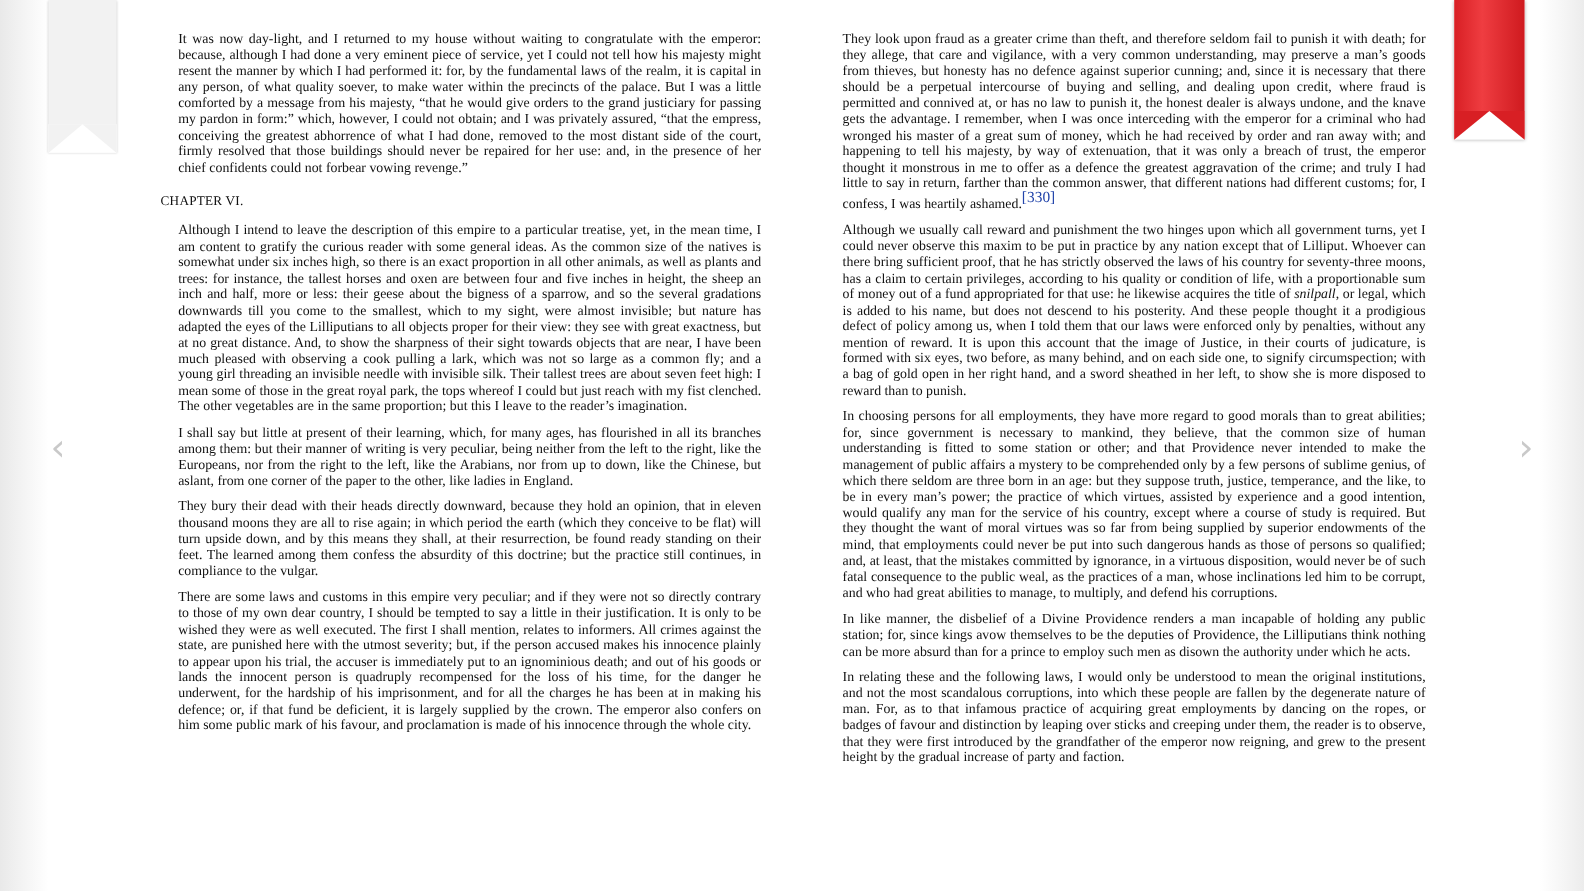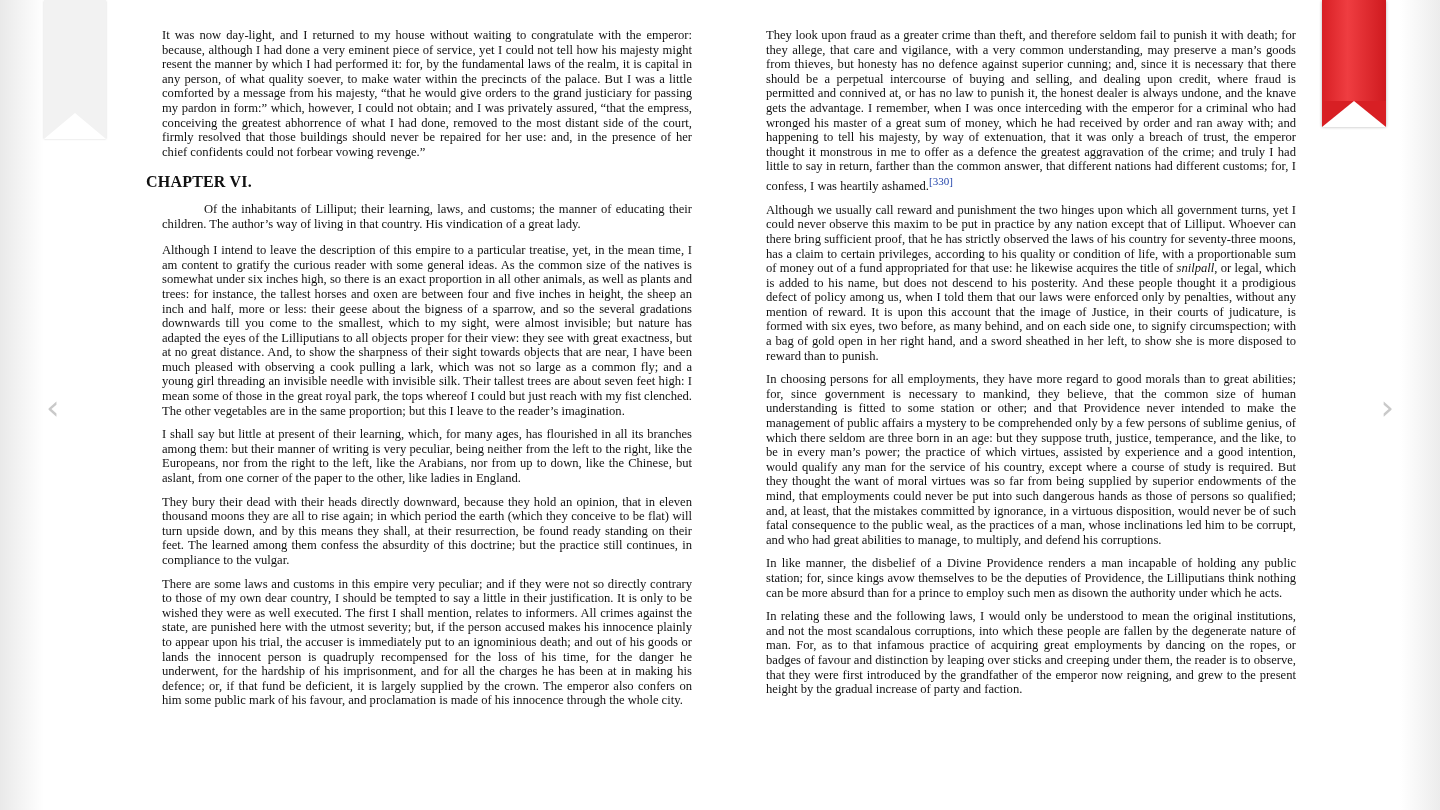--- a/index.html
+++ b/index.html
@@ -100,33 +100,33 @@
     line-height: 14.6px;
     text-align: justify;
   }
   .col-left { left: 146px; }
   .col-right { left: 750px; }
 
   p {
     margin: 0 0 9px 16px;
   }
   h2.chapter {
-    font-size: 16px;
-    font-weight: bold;
+    font-size: 12px;
+    font-weight: normal;
     margin: 16px 0 12px 0;
     text-align: left;
     letter-spacing: 0.2px;
   }
   p.summary {
     text-indent: 42px;
     margin-bottom: 12px;
   }
   .footnote-ref {
     color: #2244aa;
-    font-size: 11px;
+    font-size: 14px;
     vertical-align: super;
     cursor: pointer;
   }
   em { }
 </style>
 </head>
 <body>
 
 <div class="page">
 
@@ -137,21 +137,20 @@
   <div class="ribbon-red"></div>
 
   <div class="nav-arrow nav-prev">‹</div>
   <div class="nav-arrow nav-next">›</div>
 
   <div class="columns">
 
     <div class="col col-left">
       <p>It was now day-light, and I returned to my house without waiting to congratulate with the emperor: because, although I had done a very eminent piece of service, yet I could not tell how his majesty might resent the manner by which I had performed it: for, by the fundamental laws of the realm, it is capital in any person, of what quality soever, to make water within the precincts of the palace.  But I was a little comforted by a message from his majesty, “that he would give orders to the grand justiciary for passing my pardon in form:” which, however, I could not obtain; and I was privately assured, “that the empress, conceiving the greatest abhorrence of what I had done, removed to the most distant side of the court, firmly resolved that those buildings should never be repaired for her use: and, in the presence of her chief confidents could not forbear vowing revenge.”</p>
       <h2 class="chapter">CHAPTER VI.</h2>
-      <p class="summary">Of the inhabitants of Lilliput; their learning, laws, and customs; the manner of educating their children.  The author’s way of living in that country.  His vindication of a great lady.</p>
       <p>Although I intend to leave the description of this empire to a particular treatise, yet, in the mean time, I am content to gratify the curious reader with some general ideas.  As the common size of the natives is somewhat under six inches high, so there is an exact proportion in all other animals, as well as plants and trees: for instance, the tallest horses and oxen are between four and five inches in height, the sheep an inch and half, more or less: their geese about the bigness of a sparrow, and so the several gradations downwards till you come to the smallest, which to my sight, were almost invisible; but nature has adapted the eyes of the Lilliputians to all objects proper for their view: they see with great exactness, but at no great distance.  And, to show the sharpness of their sight towards objects that are near, I have been much pleased with observing a cook pulling a lark, which was not so large as a common fly; and a young girl threading an invisible needle with invisible silk.  Their tallest trees are about seven feet high: I mean some of those in the great royal park, the tops whereof I could but just reach with my fist clenched.  The other vegetables are in the same proportion; but this I leave to the reader’s imagination.</p>
       <p>I shall say but little at present of their learning, which, for many ages, has flourished in all its branches among them: but their manner of writing is very peculiar, being neither from the left to the right, like the Europeans, nor from the right to the left, like the Arabians, nor from up to down, like the Chinese, but aslant, from one corner of the paper to the other, like ladies in England.</p>
       <p>They bury their dead with their heads directly downward, because they hold an opinion, that in eleven thousand moons they are all to rise again; in which period the earth (which they conceive to be flat) will turn upside down, and by this means they shall, at their resurrection, be found ready standing on their feet.  The learned among them confess the absurdity of this doctrine; but the practice still continues, in compliance to the vulgar.</p>
       <p>There are some laws and customs in this empire very peculiar; and if they were not so directly contrary to those of my own dear country, I should be tempted to say a little in their justification.  It is only to be wished they were as well executed.  The first I shall mention, relates to informers.  All crimes against the state, are punished here with the utmost severity; but, if the person accused makes his innocence plainly to appear upon his trial, the accuser is immediately put to an ignominious death; and out of his goods or lands the innocent person is quadruply recompensed for the loss of his time, for the danger he underwent, for the hardship of his imprisonment, and for all the charges he has been at in making his defence; or, if that fund be deficient, it is largely supplied by the crown.  The emperor also confers on him some public mark of his favour, and proclamation is made of his innocence through the whole city.</p>
     </div>
 
     <div class="col col-right">
       <p><span>They look upon fraud as a greater crime than theft, and therefore seldom fail to punish it with death; for they allege, that care and vigilance, with a very common understanding, may preserve a man’s goods from thieves, but honesty has no defence against superior cunning; and, since it is necessary that there should be a perpetual intercourse of buying and selling, and dealing upon credit, where fraud is permitted and connived at, or has no law to punish it, the honest dealer is always undone, and the knave gets the advantage.  I remember, when I was once interceding with the emperor for a criminal who had wronged his master of a great sum of money, which he had received by order and ran away with; and happening to tell his majesty, by way of extenuation, that it was only a breach of trust, the emperor thought it monstrous in me to offer as a defence the greatest aggravation of the crime; and truly I had little to say in return, farther than the common answer, that different nations had different customs; for, I confess, I was heartily ashamed.</span><span class="footnote-ref">[330]</span></p>
       <p><span>Although we usually call reward and punishment the two hinges upon which all government turns, yet I could never observe this maxim to be put in practice by any nation except that of Lilliput.  Whoever can there bring sufficient proof, that he has strictly observed the laws of his country for seventy-three moons, has a claim to certain privileges, according to his quality or condition of life, with a proportionable sum of money out of a fund appropriated for that use: he likewise acquires the title of </span><em>snilpall</em><span>, or legal, which is added to his name, but does not descend to his posterity.  And these people thought it a prodigious defect of policy among us, when I told them that our laws were enforced only by penalties, without any mention of reward.  It is upon this account that the image of Justice, in their courts of judicature, is formed with six eyes, two before, as many behind, and on each side one, to signify circumspection; with a bag of gold open in her right hand, and a sword sheathed in her left, to show she is more disposed to reward than to punish.</span></p>
       <p>In choosing persons for all employments, they have more regard to good morals than to great abilities; for, since government is necessary to mankind, they believe, that the common size of human understanding is fitted to some station or other; and that Providence never intended to make the management of public affairs a mystery to be comprehended only by a few persons of sublime genius, of which there seldom are three born in an age: but they suppose truth, justice, temperance, and the like, to be in every man’s power; the practice of which virtues, assisted by experience and a good intention, would qualify any man for the service of his country, except where a course of study is required.  But they thought the want of moral virtues was so far from being supplied by superior endowments of the mind, that employments could never be put into such dangerous hands as those of persons so qualified; and, at least, that the mistakes committed by ignorance, in a virtuous disposition, would never be of such fatal consequence to the public weal, as the practices of a man, whose inclinations led him to be corrupt, and who had great abilities to manage, to multiply, and defend his corruptions.</p>

